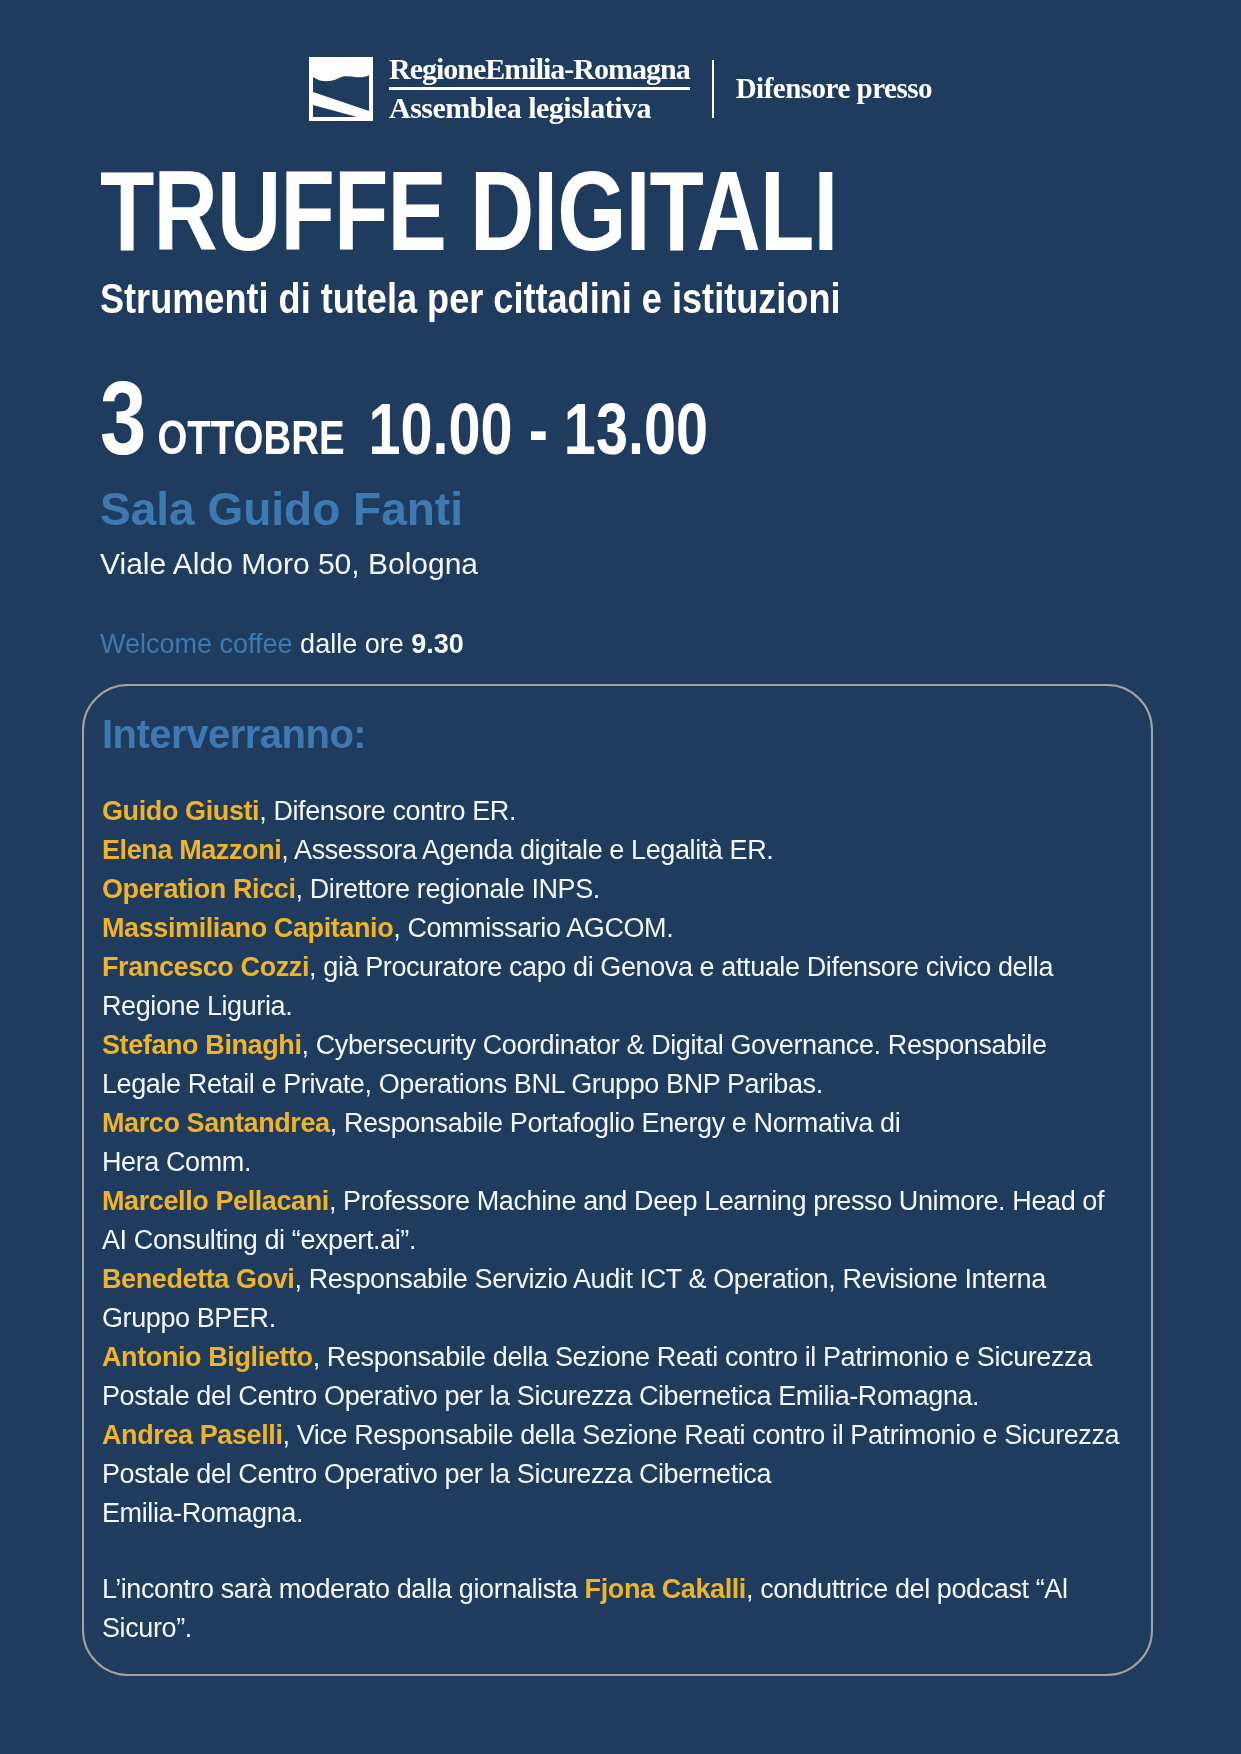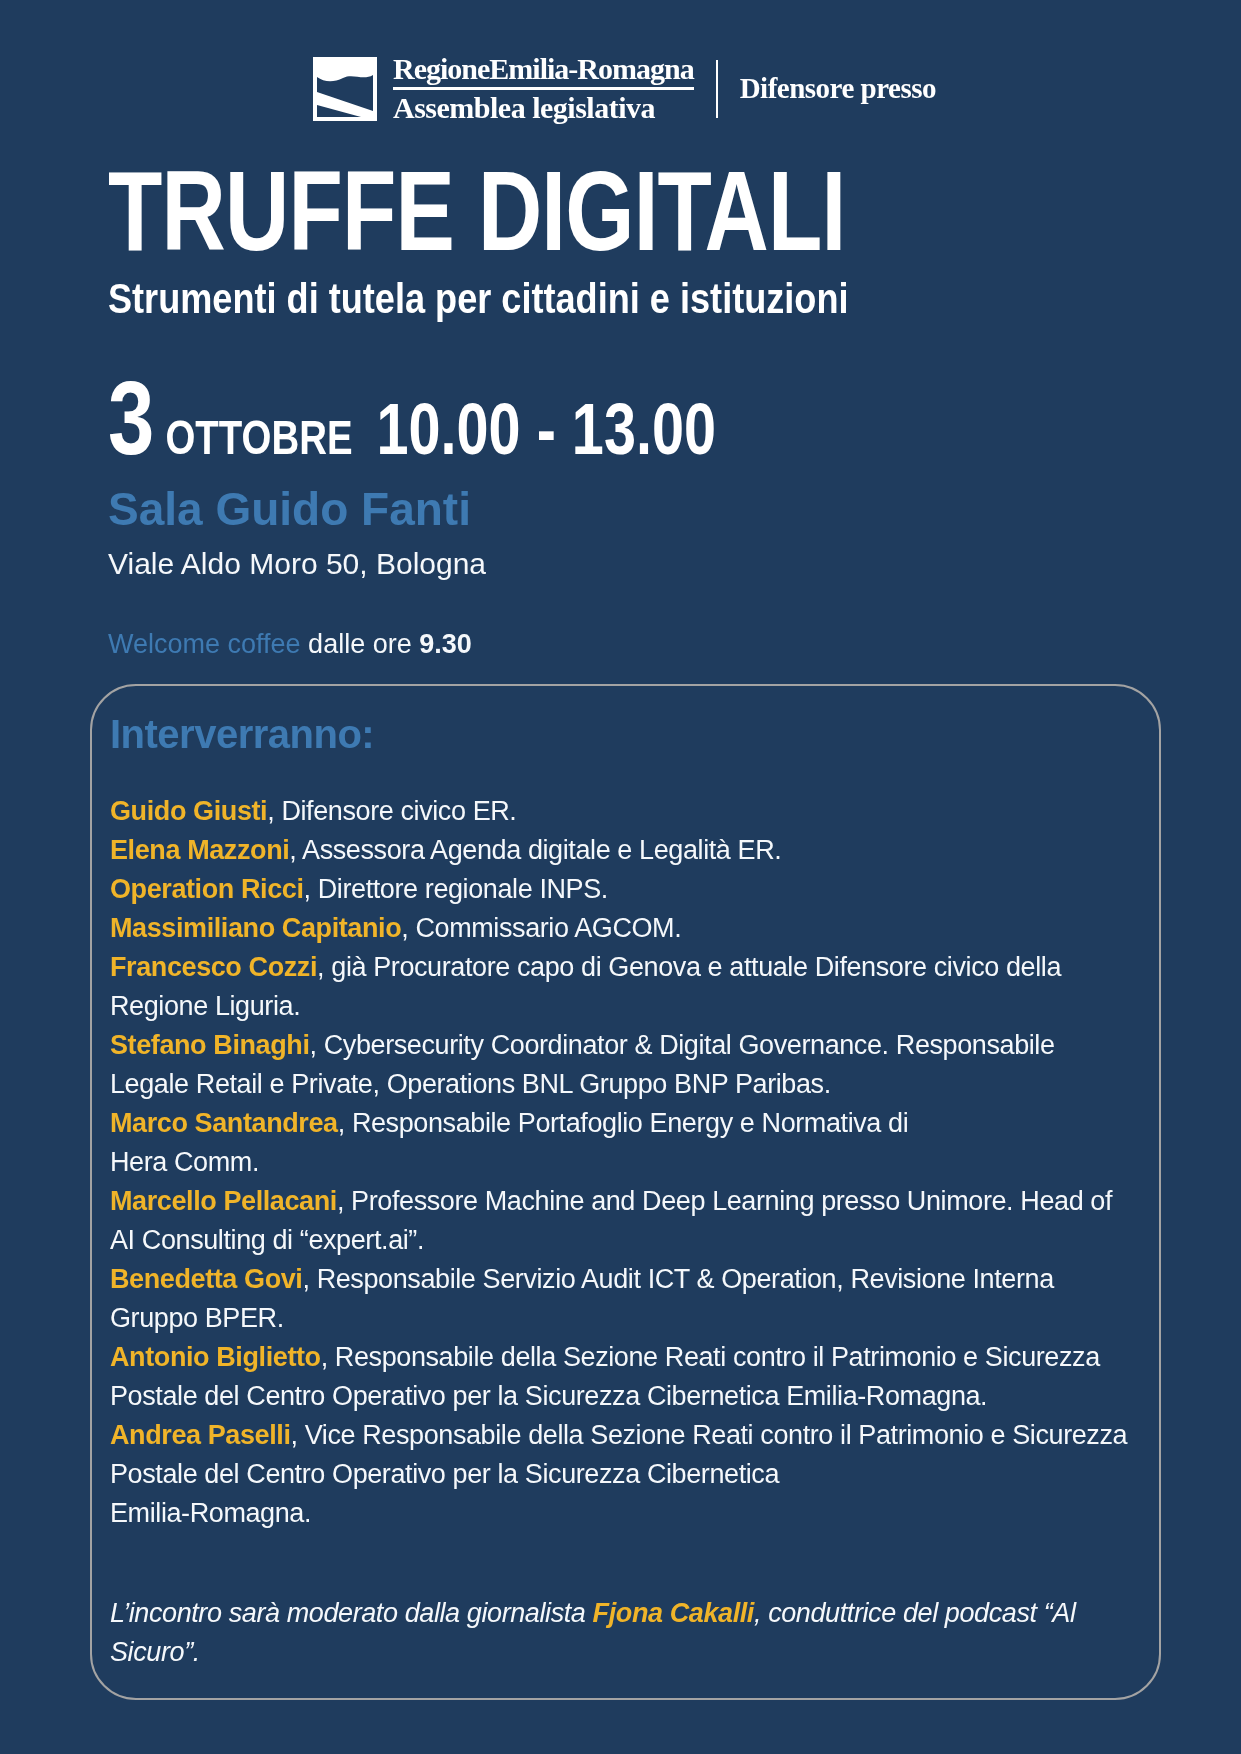--- a/index.html
+++ b/index.html
@@ -10,21 +10,20 @@
   }
   *{margin:0;padding:0;box-sizing:border-box;}
   html,body{background:var(--bg);}
   body{font-family:"Liberation Sans", sans-serif;}
   .poster{
     position:relative;
     width:1241px;height:1754px;
     background:var(--bg);
     overflow:hidden;
     color:var(--white);
-    padding-left:8px;
   }
   
   .logo-row{
     margin-top:54px;
     display:flex;justify-content:center;align-items:center;gap:16px;
   }
   .logo-mark{width:64px;height:64px;flex:0 0 auto;}
   .logo-wordmark{
     font-family:"Liberation Serif", serif;font-weight:bold;color:#fff;
     line-height:1;
@@ -83,22 +82,22 @@
     color:var(--blue);font-weight:bold;font-size:40px;line-height:1.2;
     letter-spacing:-0.5px;
   }
   .speakers{margin-top:34px;}
   .speaker{
     font-size:27px;line-height:39px;letter-spacing:-0.4px;color:var(--white);
   }
   .speaker-name{color:var(--yellow);font-weight:bold;}
   .speaker-role{white-space:pre-line;}
   .moderator{
-    margin-top:61px;margin-bottom:14px;
-    font-size:27px;line-height:39px;letter-spacing:-0.4px;color:var(--white);font-style:italic;
+    margin-top:37px;margin-bottom:14px;
+    font-size:27px;line-height:39px;letter-spacing:-0.4px;color:var(--white);
   }
   .moderator .speaker-name{color:var(--yellow);font-weight:bold;}
 </style>
 </head>
 <body>
 
 <div class="poster">
 
   <div class="logo-row">
     <svg class="logo-mark" viewBox="0 0 64 64" aria-hidden="true">
@@ -128,21 +127,21 @@
     <div>Viale Aldo Moro 50, Bologna</div>
   </div>
 
   <div class="coffee">
     <span class="c-label">Welcome coffee</span><span class="c-mid"> dalle ore </span><span class="c-time">9.30</span>
   </div>
 
   <div class="box">
     <h3 class="box-heading">Interverranno:</h3>
     <div class="speakers">
-  <p class="speaker"><span class="speaker-name">Guido Giusti</span><span class="speaker-role">, Difensore civico ER.</span></p>
+  <p class="speaker"><span class="speaker-name">Guido Giusti</span><span class="speaker-role">, Difensore contro ER.</span></p>
 
 
   <p class="speaker"><span class="speaker-name">Elena Mazzoni</span><span class="speaker-role">, Assessora Agenda digitale e Legalità ER.</span></p>
 
   <p class="speaker"><span class="speaker-name">Operation Ricci</span><span class="speaker-role">, Direttore regionale INPS.</span></p>
 
   <p class="speaker"><span class="speaker-name">Massimiliano Capitanio</span><span class="speaker-role">, Commissario AGCOM.</span></p>
 
   <p class="speaker"><span class="speaker-name">Francesco Cozzi</span><span class="speaker-role">, già Procuratore capo di Genova e attuale Difensore civico della Regione Liguria.</span></p>
 

